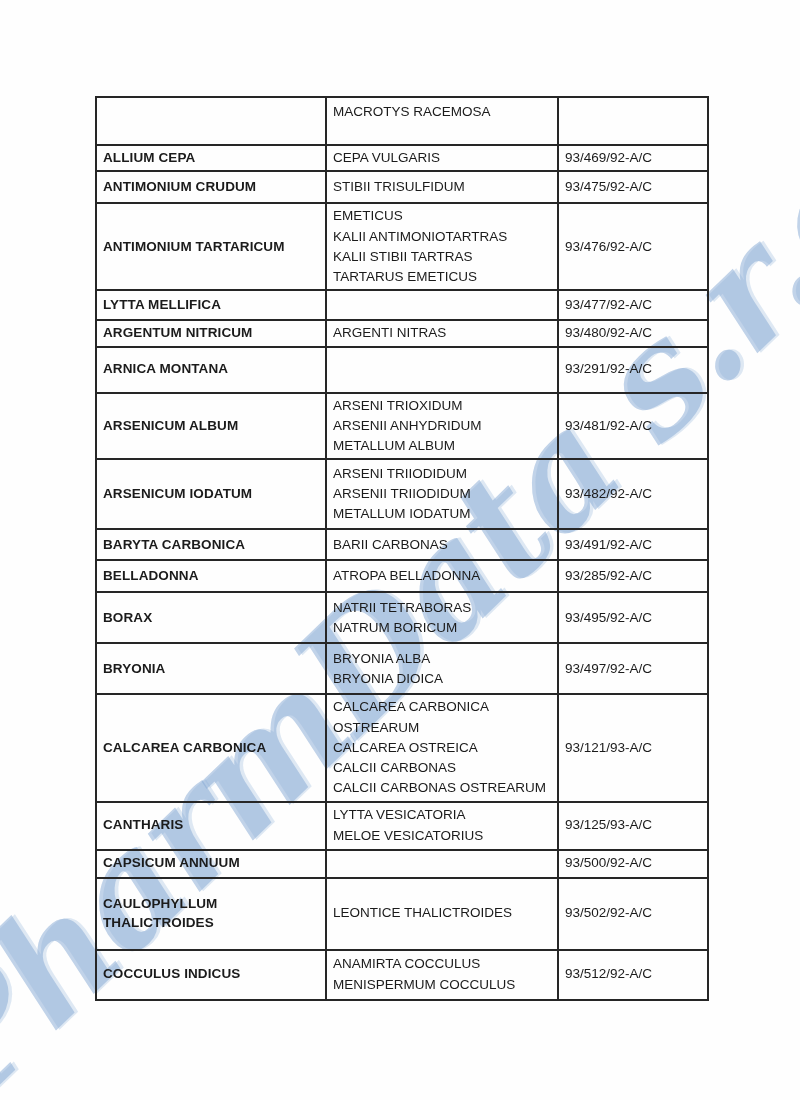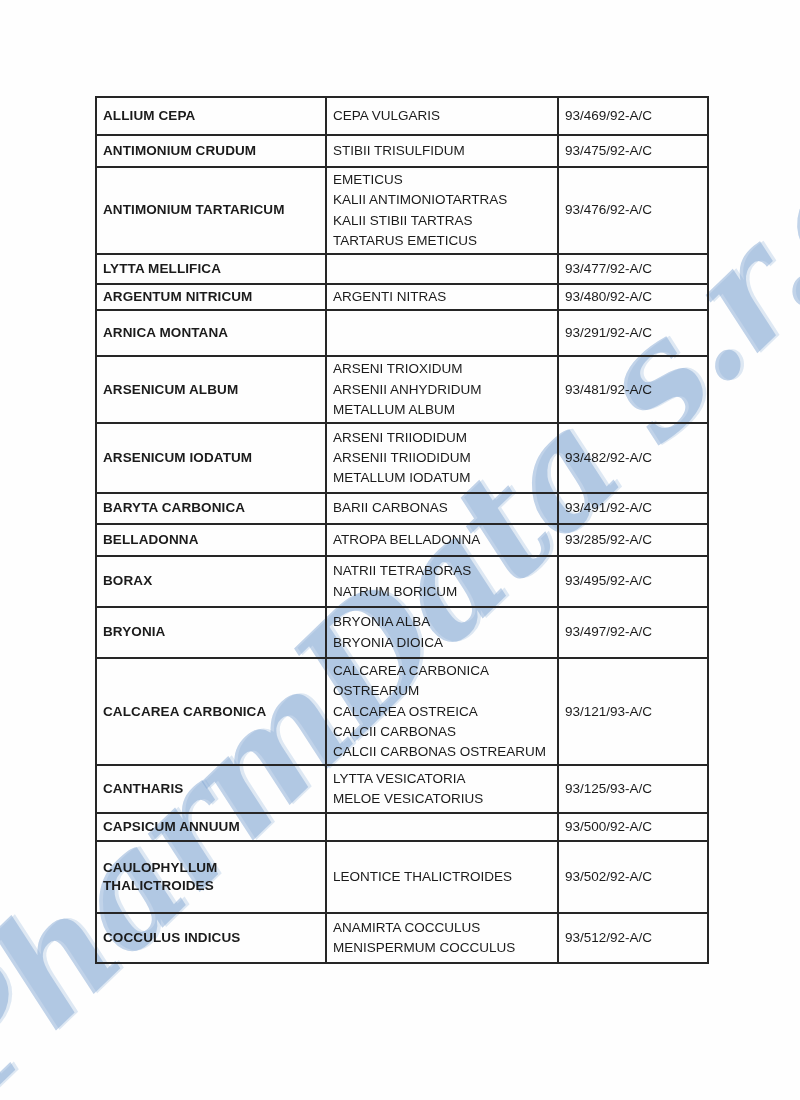--- a/index.html
+++ b/index.html
@@ -83,21 +83,28 @@
 
   <div class="watermark">PharmData s.r.o.</div>
 
   <table class="substance-table">
     <colgroup>
       <col style="width:230px">
       <col style="width:232px">
       <col style="width:150px">
     </colgroup>
     <tbody>
-        <tr style="height: 38px; padding-left: 43px;">
+        <tr class="vtop" style="height: 48px;">
+          <td class="name"></td>
+          <td class="syn">
+            <div class="syn-line">MACROTYS RACEMOSA</div>
+          </td>
+          <td class="reg"></td>
+        </tr>
+        <tr style="height: 26px; padding-left: 43px;">
           <td class="name">ALLIUM CEPA</td>
           <td class="syn">
             <div class="syn-line">CEPA VULGARIS</div>
           </td>
           <td class="reg">93/469/92-A/C</td>
         </tr>
         <tr style="height: 32px;">
           <td class="name">ANTIMONIUM CRUDUM</td>
           <td class="syn">
             <div class="syn-line">STIBII TRISULFIDUM</div>

